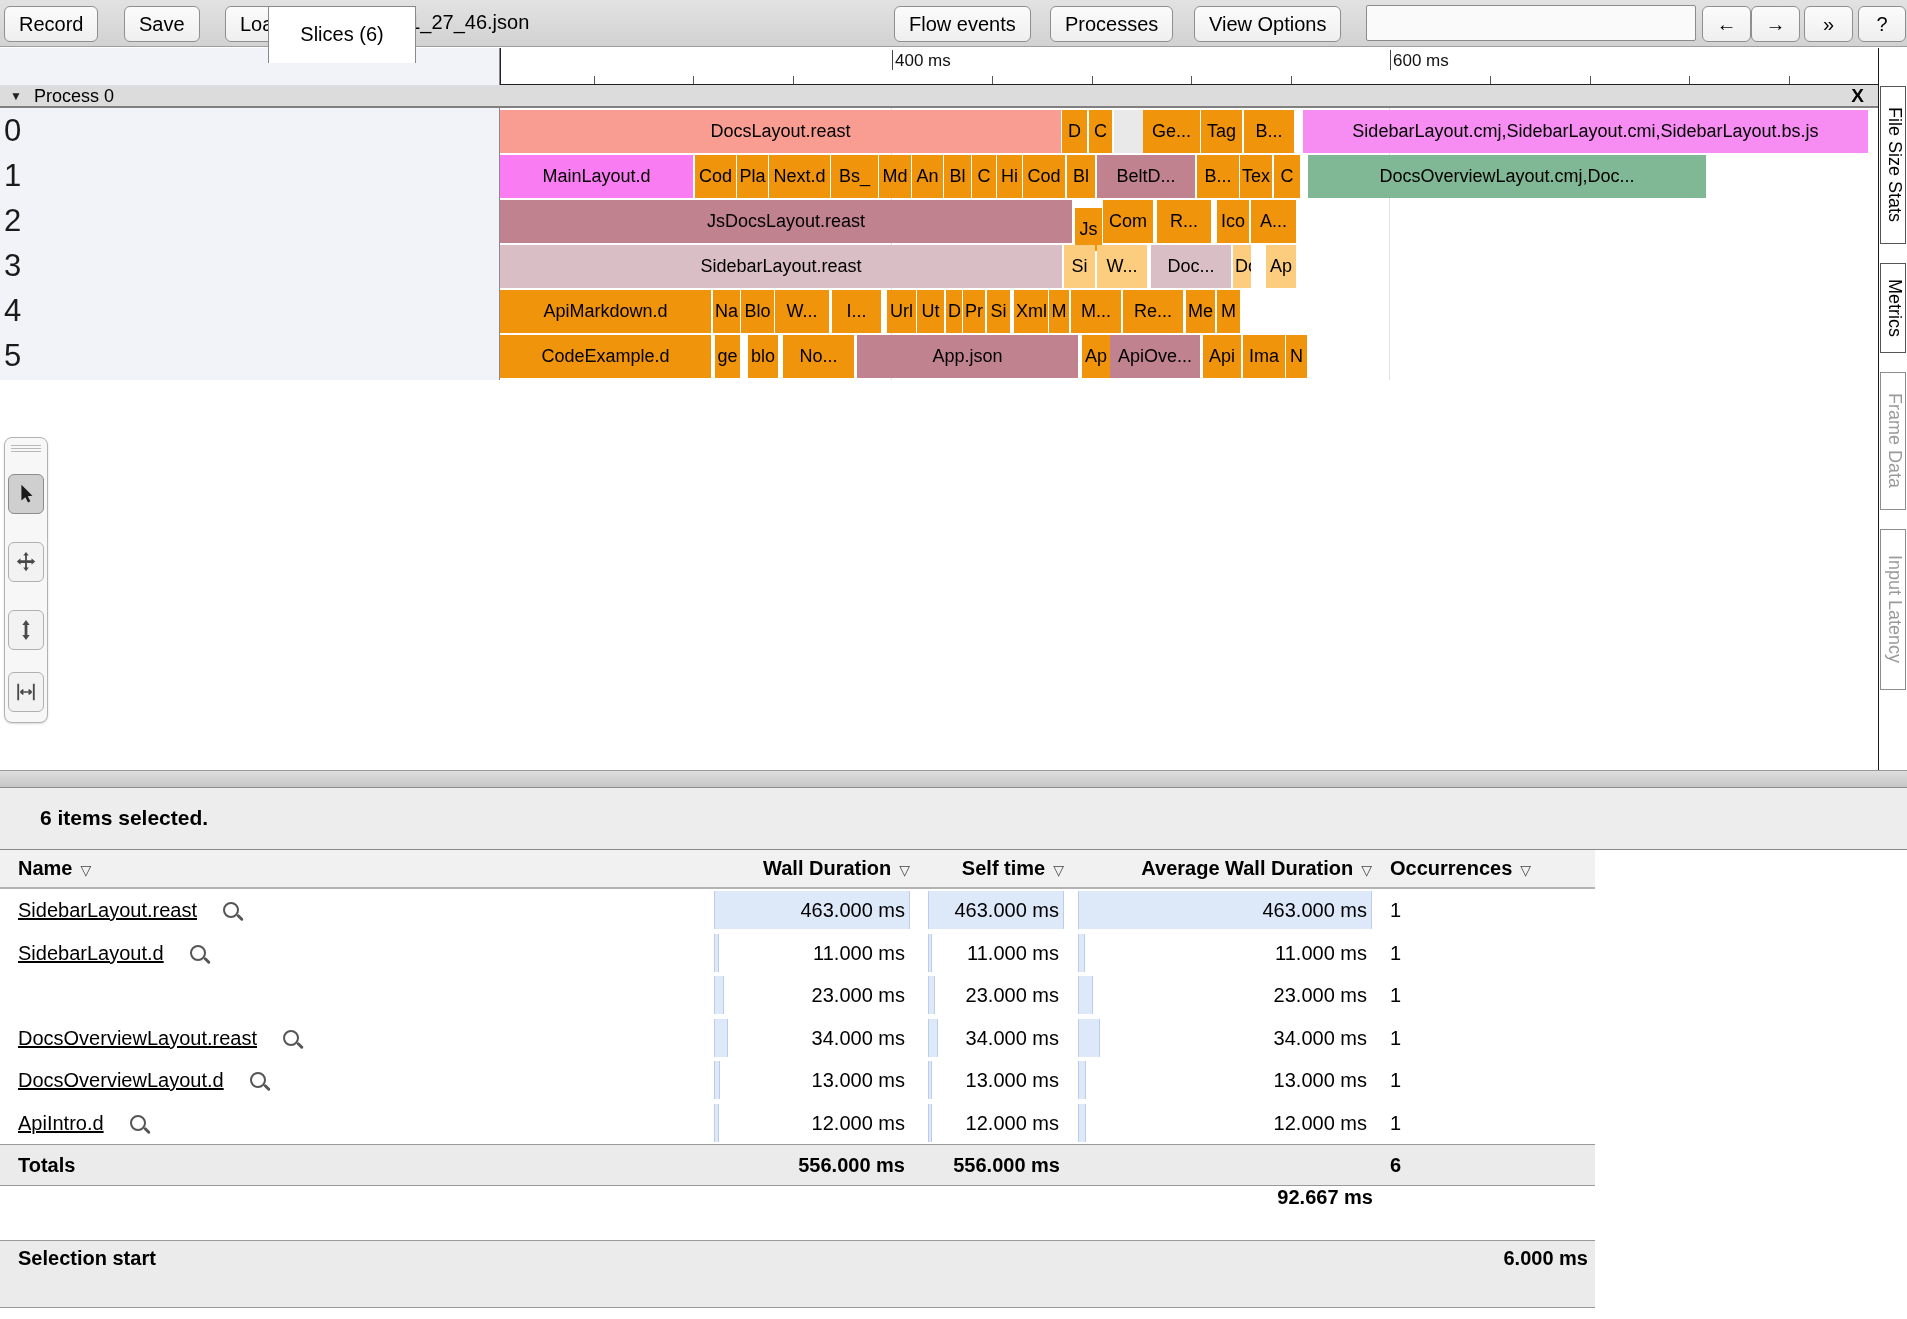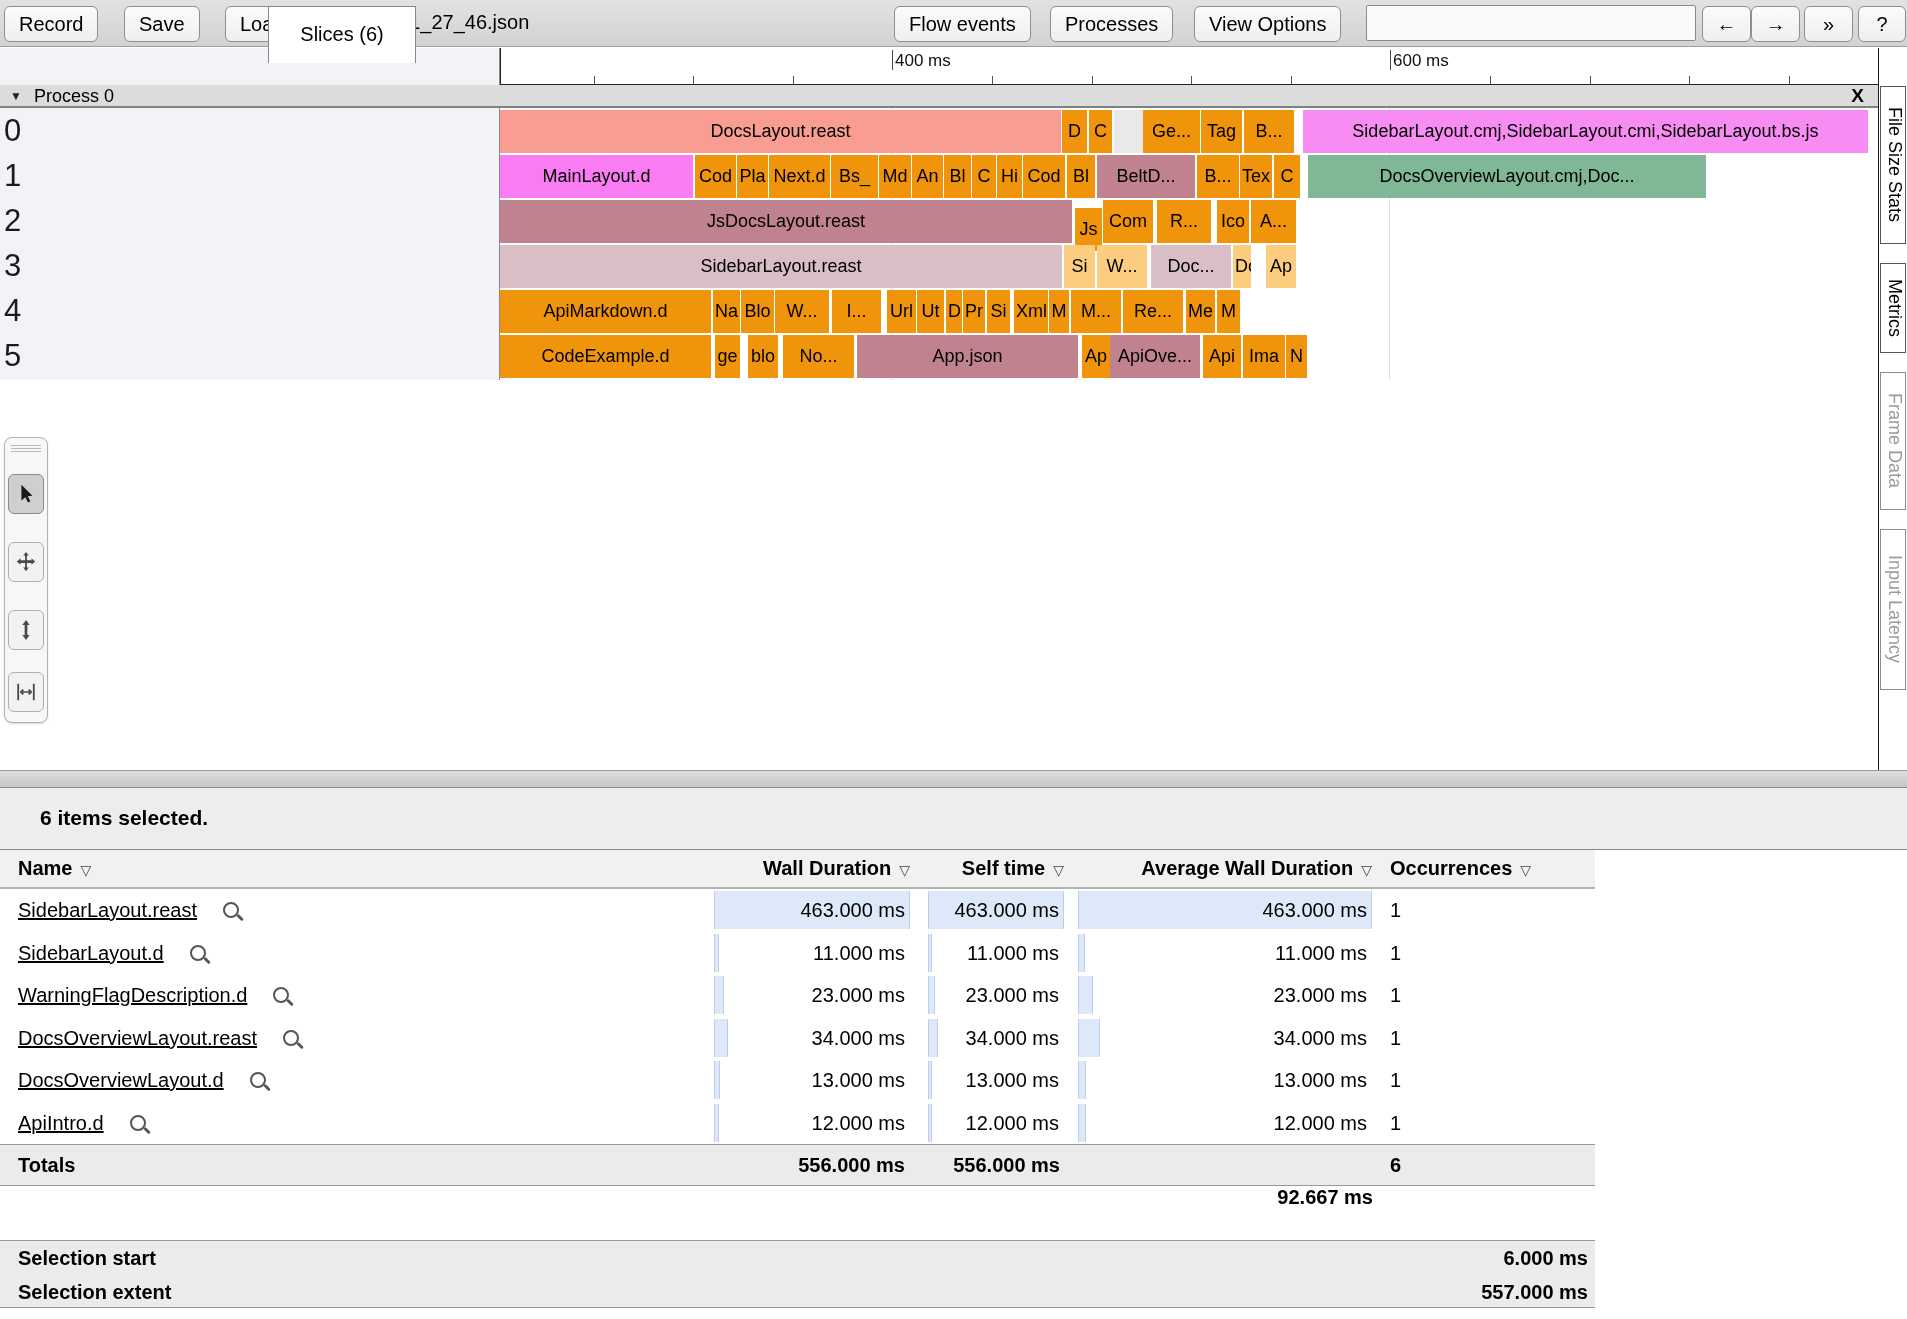--- a/index.html
+++ b/index.html
@@ -278,21 +278,20 @@
           <div class="vbar" style="width: 4px;"></div>
           <div class="vtext">11.000 ms</div>
         </div>
         <div class="vcell" style="left: 1078px; width: 294px;">
           <div class="vbar" style="width: 6.98488px;"></div>
           <div class="vtext">11.000 ms</div>
         </div>
         <div class="occ" style="left: 1390px;">1</div>
       </div>
       <div class="trow" style="top: 974px;">
-        <div class="tname"><a href="#">WarningFlagDescription.d</a><span class="mag"></span></div>
         <div class="vcell" style="left: 714px; width: 196px;">
           <div class="vbar" style="width: 9.7365px;"></div>
           <div class="vtext">23.000 ms</div>
         </div>
         <div class="vcell" style="left: 928px; width: 136px;">
           <div class="vbar" style="width: 6.75594px;"></div>
           <div class="vtext">23.000 ms</div>
         </div>
         <div class="vcell" style="left: 1078px; width: 294px;">
           <div class="vbar" style="width: 14.6048px;"></div>
@@ -356,19 +355,15 @@
     <span class="tot-val" style="right:535px;">556.000 ms</span>
     <span class="tot-val" style="right:222px;margin-top:32px;">92.667 ms</span>
     <span class="tot-val" style="left:1390px;">6</span>
   </div>
 
   <div class="selbox">
     <div class="selrow" style="top:0;">
       <span class="lab">Selection start</span>
       <span class="val">6.000 ms</span>
     </div>
-    <div class="selrow" style="top:34px;">
-      <span class="lab">Selection extent</span>
-      <span class="val">557.000 ms</span>
-    </div>
   </div>
 
 </div>
 
 </body></html>

